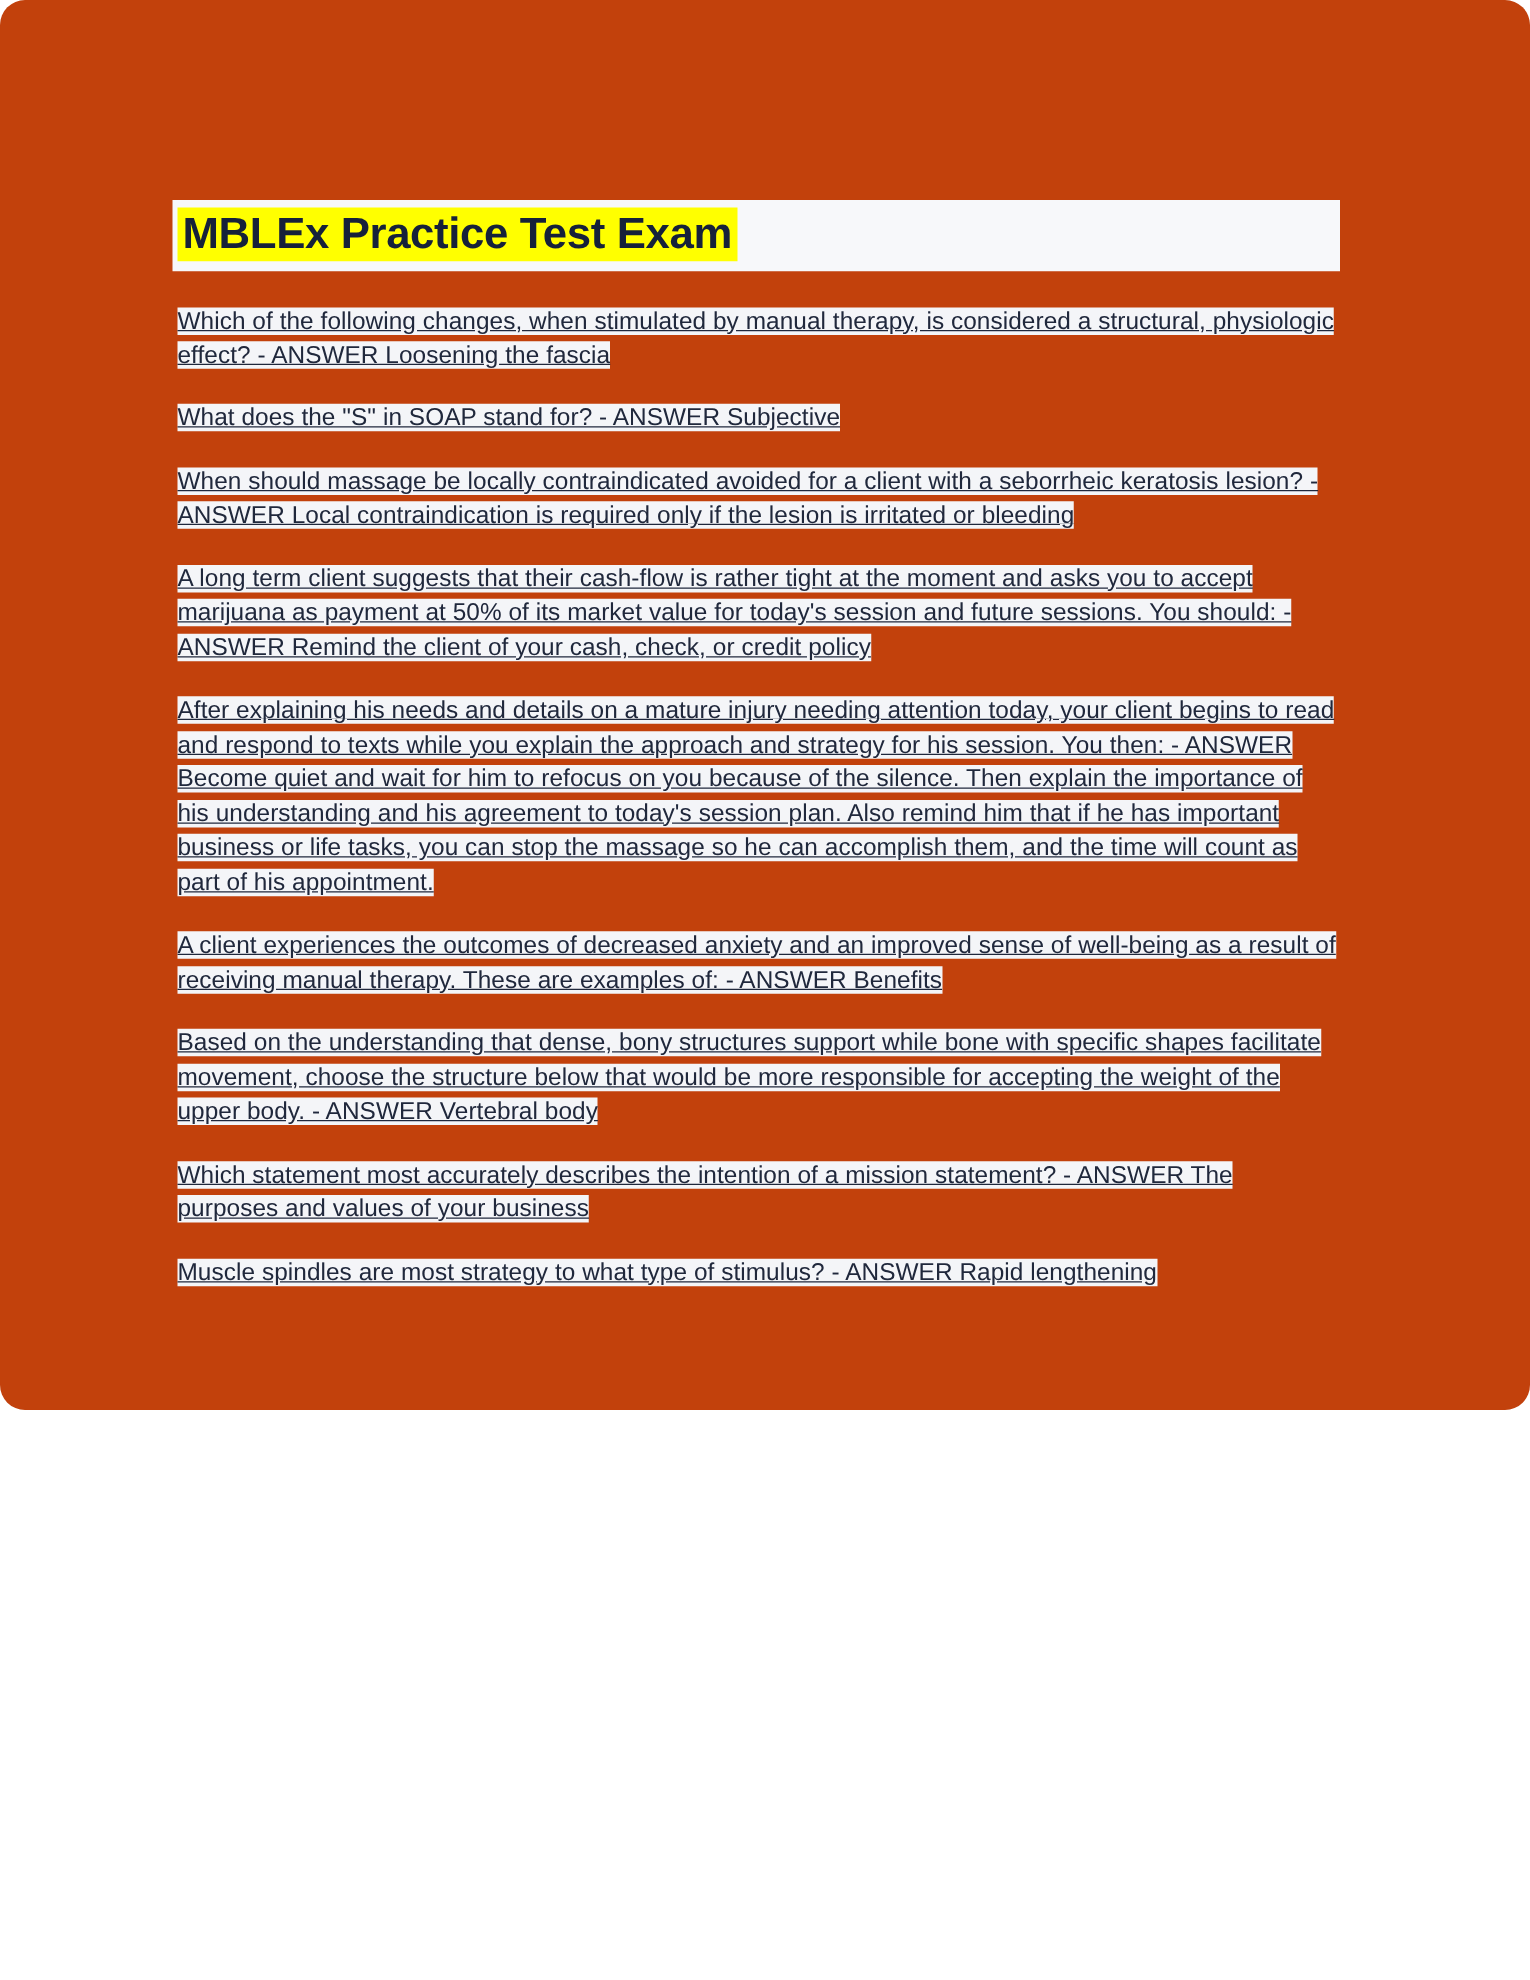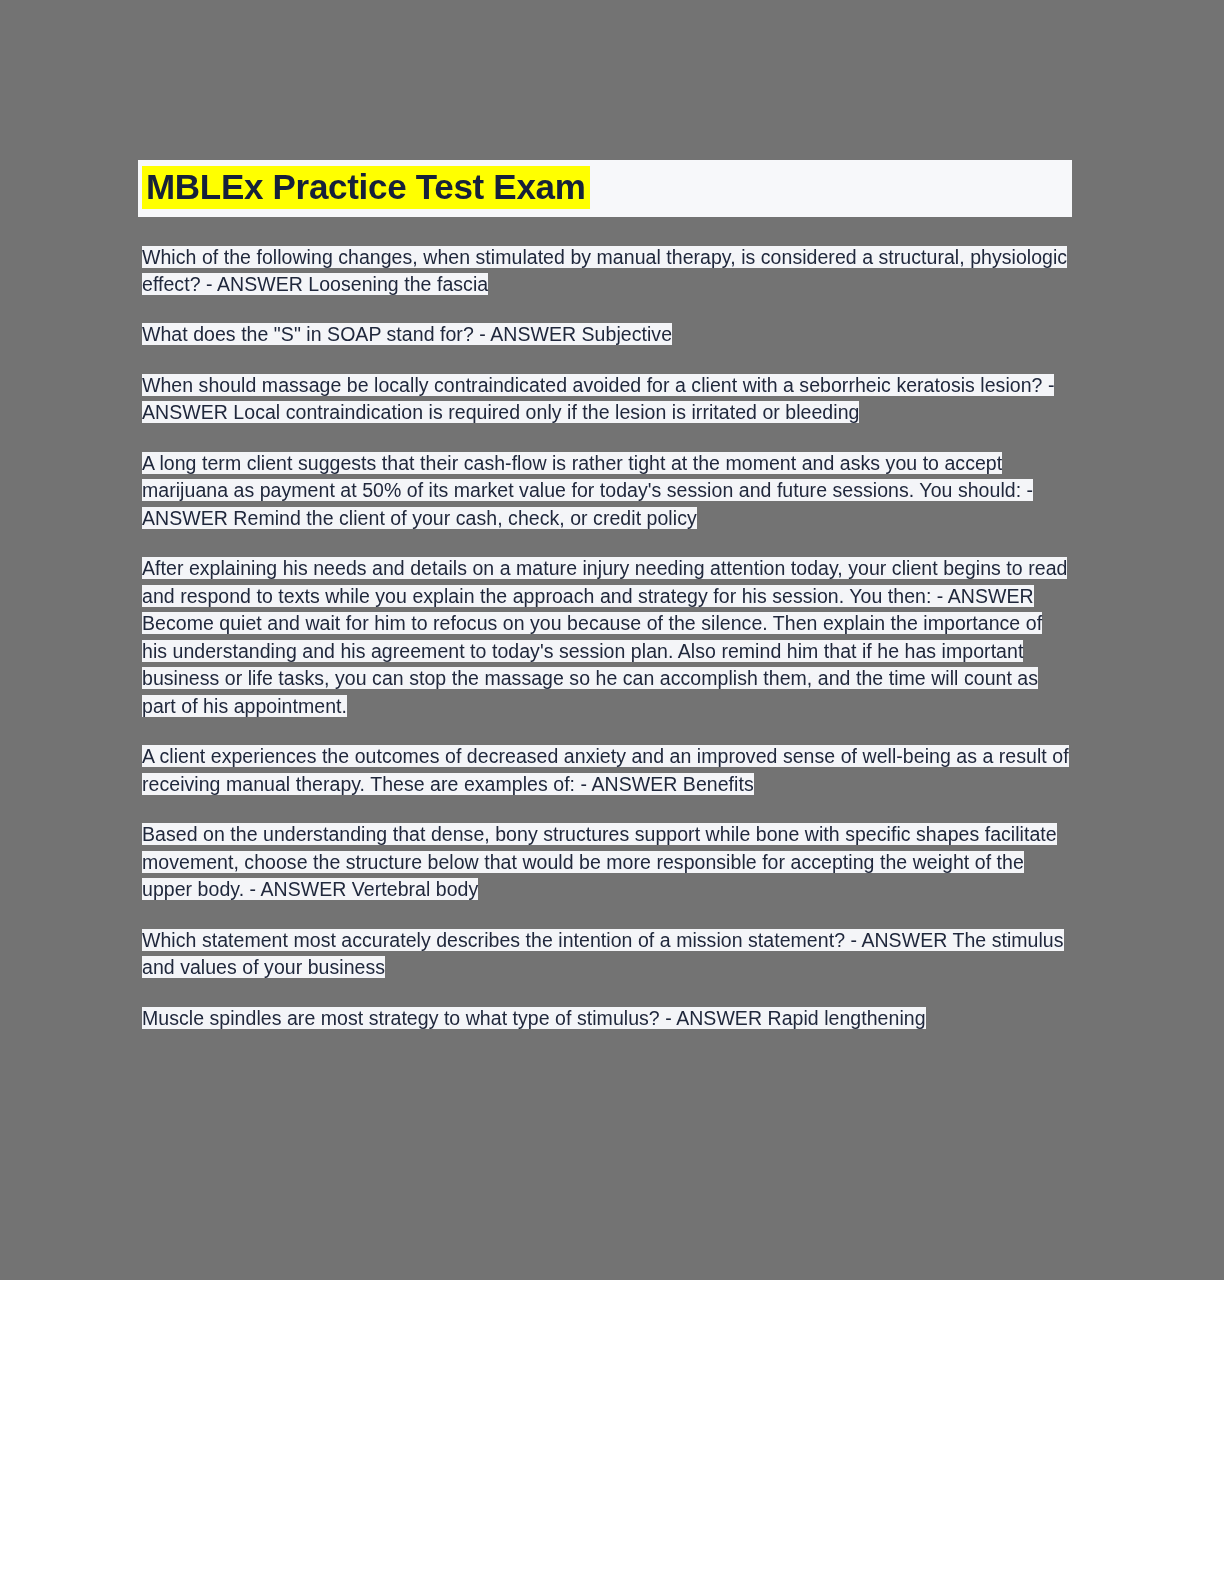--- a/index.html
+++ b/index.html
@@ -13,23 +13,24 @@
     font-family: "Liberation Sans", sans-serif;
     color: #1a1a2e;
     position: relative;
     overflow: hidden;
   }
   .page {
     position: absolute;
     left: 0;
     top: 0;
     width: 1224px;
-    height: 1280px;
-    background: #737373;
+    height: 1128px;
+    background: #c2410c;
     box-sizing: border-box;
+    border-radius: 20px;
   }
   .content {
     position: absolute;
     left: 142px;
     top: 160px;
     width: 930px;
   }
   .doc-title-row {
     background: #f7f8fa;
     padding: 8px 0 10px 4px;
@@ -50,20 +51,21 @@
   .para {
     font-size: 19.5px;
     line-height: 1.41;
     color: #20283c;
     margin-top: 23px;
     letter-spacing: 0.05px;
   }
   .para span.hl {
     background: #f4f5f8;
     box-decoration-break: clone;
+    text-decoration: underline;
     -webkit-box-decoration-break: clone;
   }
   .para.first {
     margin-top: 27px;
   }
 </style>
 </head>
 <body>
 
 <div class="page">
@@ -73,17 +75,17 @@
       <h1 class="doc-title">MBLEx Practice Test Exam</h1>
     </div>
 
     <p class="para first"><span class="hl">Which of the following changes, when stimulated by manual therapy, is considered a structural, physiologic effect? - ANSWER Loosening the fascia</span></p>
     <p class="para"><span class="hl">What does the "S" in SOAP stand for? - ANSWER Subjective</span></p>
     <p class="para"><span class="hl">When should massage be locally contraindicated avoided for a client with a seborrheic keratosis lesion? - ANSWER Local contraindication is required only if the lesion is irritated or bleeding</span></p>
     <p class="para"><span class="hl">A long term client suggests that their cash-flow is rather tight at the moment and asks you to accept marijuana as payment at 50% of its market value for today's session and future sessions. You should: - ANSWER Remind the client of your cash, check, or credit policy</span></p>
     <p class="para"><span class="hl">After explaining his needs and details on a mature injury needing attention today, your client begins to read and respond to texts while you explain the approach and strategy for his session. You then: - ANSWER Become quiet and wait for him to refocus on you because of the silence. Then explain the importance of his understanding and his agreement to today's session plan. Also remind him that if he has important business or life tasks, you can stop the massage so he can accomplish them, and the time will count as part of his appointment.</span></p>
     <p class="para"><span class="hl">A client experiences the outcomes of decreased anxiety and an improved sense of well-being as a result of receiving manual therapy. These are examples of: - ANSWER Benefits</span></p>
     <p class="para"><span class="hl">Based on the understanding that dense, bony structures support while bone with specific shapes facilitate movement, choose the structure below that would be more responsible for accepting the weight of the upper body. - ANSWER Vertebral body</span></p>
-    <p class="para"><span class="hl">Which statement most accurately describes the intention of a mission statement? - ANSWER The stimulus and values of your business</span></p>
+    <p class="para"><span class="hl">Which statement most accurately describes the intention of a mission statement? - ANSWER The purposes and values of your business</span></p>
     <p class="para"><span class="hl">Muscle spindles are most strategy to what type of stimulus? - ANSWER Rapid lengthening</span></p>
 
   </div>
 </div>
 
 </body></html>

